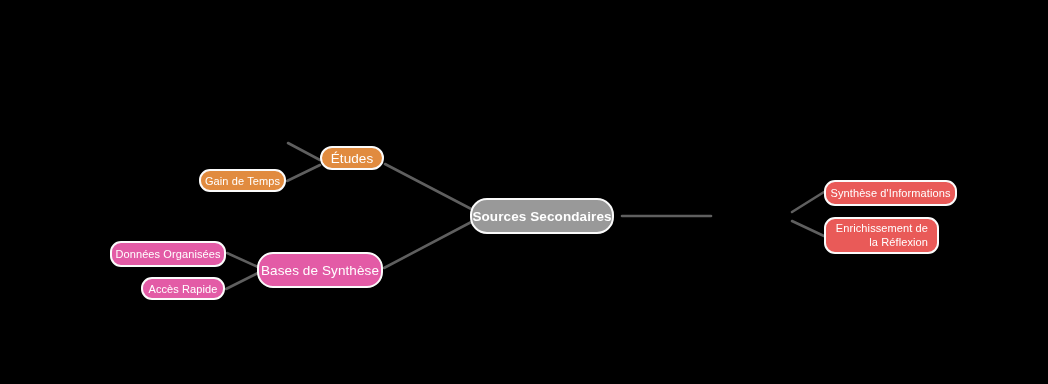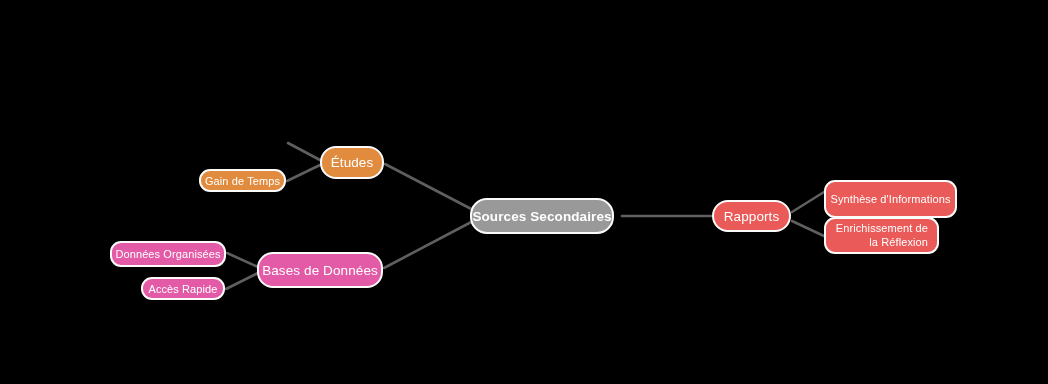--- a/index.html
+++ b/index.html
@@ -100,46 +100,43 @@
       <line x1="792" y1="212" x2="824" y2="192"></line>
 
       <line x1="792" y1="221" x2="824" y2="236"></line>
     </g>
   </svg>
 
   <div class="node center n-root" style="left:470px; top:198px; width:144px; height:36px; padding:0 10px;">
     <span>Sources Secondaires</span>
   </div>
 
-  <div class="node center n-orange big" style="left:320px; top:146px; width:64px; height:33px; padding:0 8px;">
+  <div class="node center n-orange big" style="left:320px; top:146px; width:64px; height:24px; padding:0 8px;">
     <span>Études</span>
   </div>
 
   <div class="node center n-pink big" style="left:257px; top:252px; width:126px; height:36px; padding:0 10px;">
-    <span>Bases de Données</span>
+    <span>Bases de Synthèse</span>
   </div>
 
-  <div class="node center n-red big" style="left:712px; top:200px; width:79px; height:32px; padding:0 8px;">
-    <span>Rapports</span>
-  </div>
 
 
   <div class="node center n-orange small" style="left:199px; top:169px; width:87px; height:23px; padding:5px 8px; border-radius:11px;">
     <span>Gain de Temps</span>
   </div>
 
   <div class="node center n-pink small" style="left:110px; top:241px; width:116px; height:26px; padding:0 8px; border-radius:11px;">
     <span>Données Organisées</span>
   </div>
 
   <div class="node center n-pink small" style="left:141px; top:277px; width:84px; height:23px; padding:0 15px; border-radius:11px;">
     <span>Accès Rapide</span>
   </div>
 
-  <div class="node center n-red small" style="left:824px; top:180px; width:133px; height:38px; padding:0 4px; border-radius:11px;">
+  <div class="node center n-red small" style="left:824px; top:180px; width:133px; height:26px; padding:0 4px; border-radius:11px;">
     <span>Synthèse d'Informations</span>
   </div>
 
   <div class="node lead n-red small two-line" style="left:824px; top:217px; width:115px; height:37px; padding:0 9px; border-radius:11px;">
     <span>Enrichissement de la Réflexion</span>
   </div>
 
 </div>
 
 </body></html>

